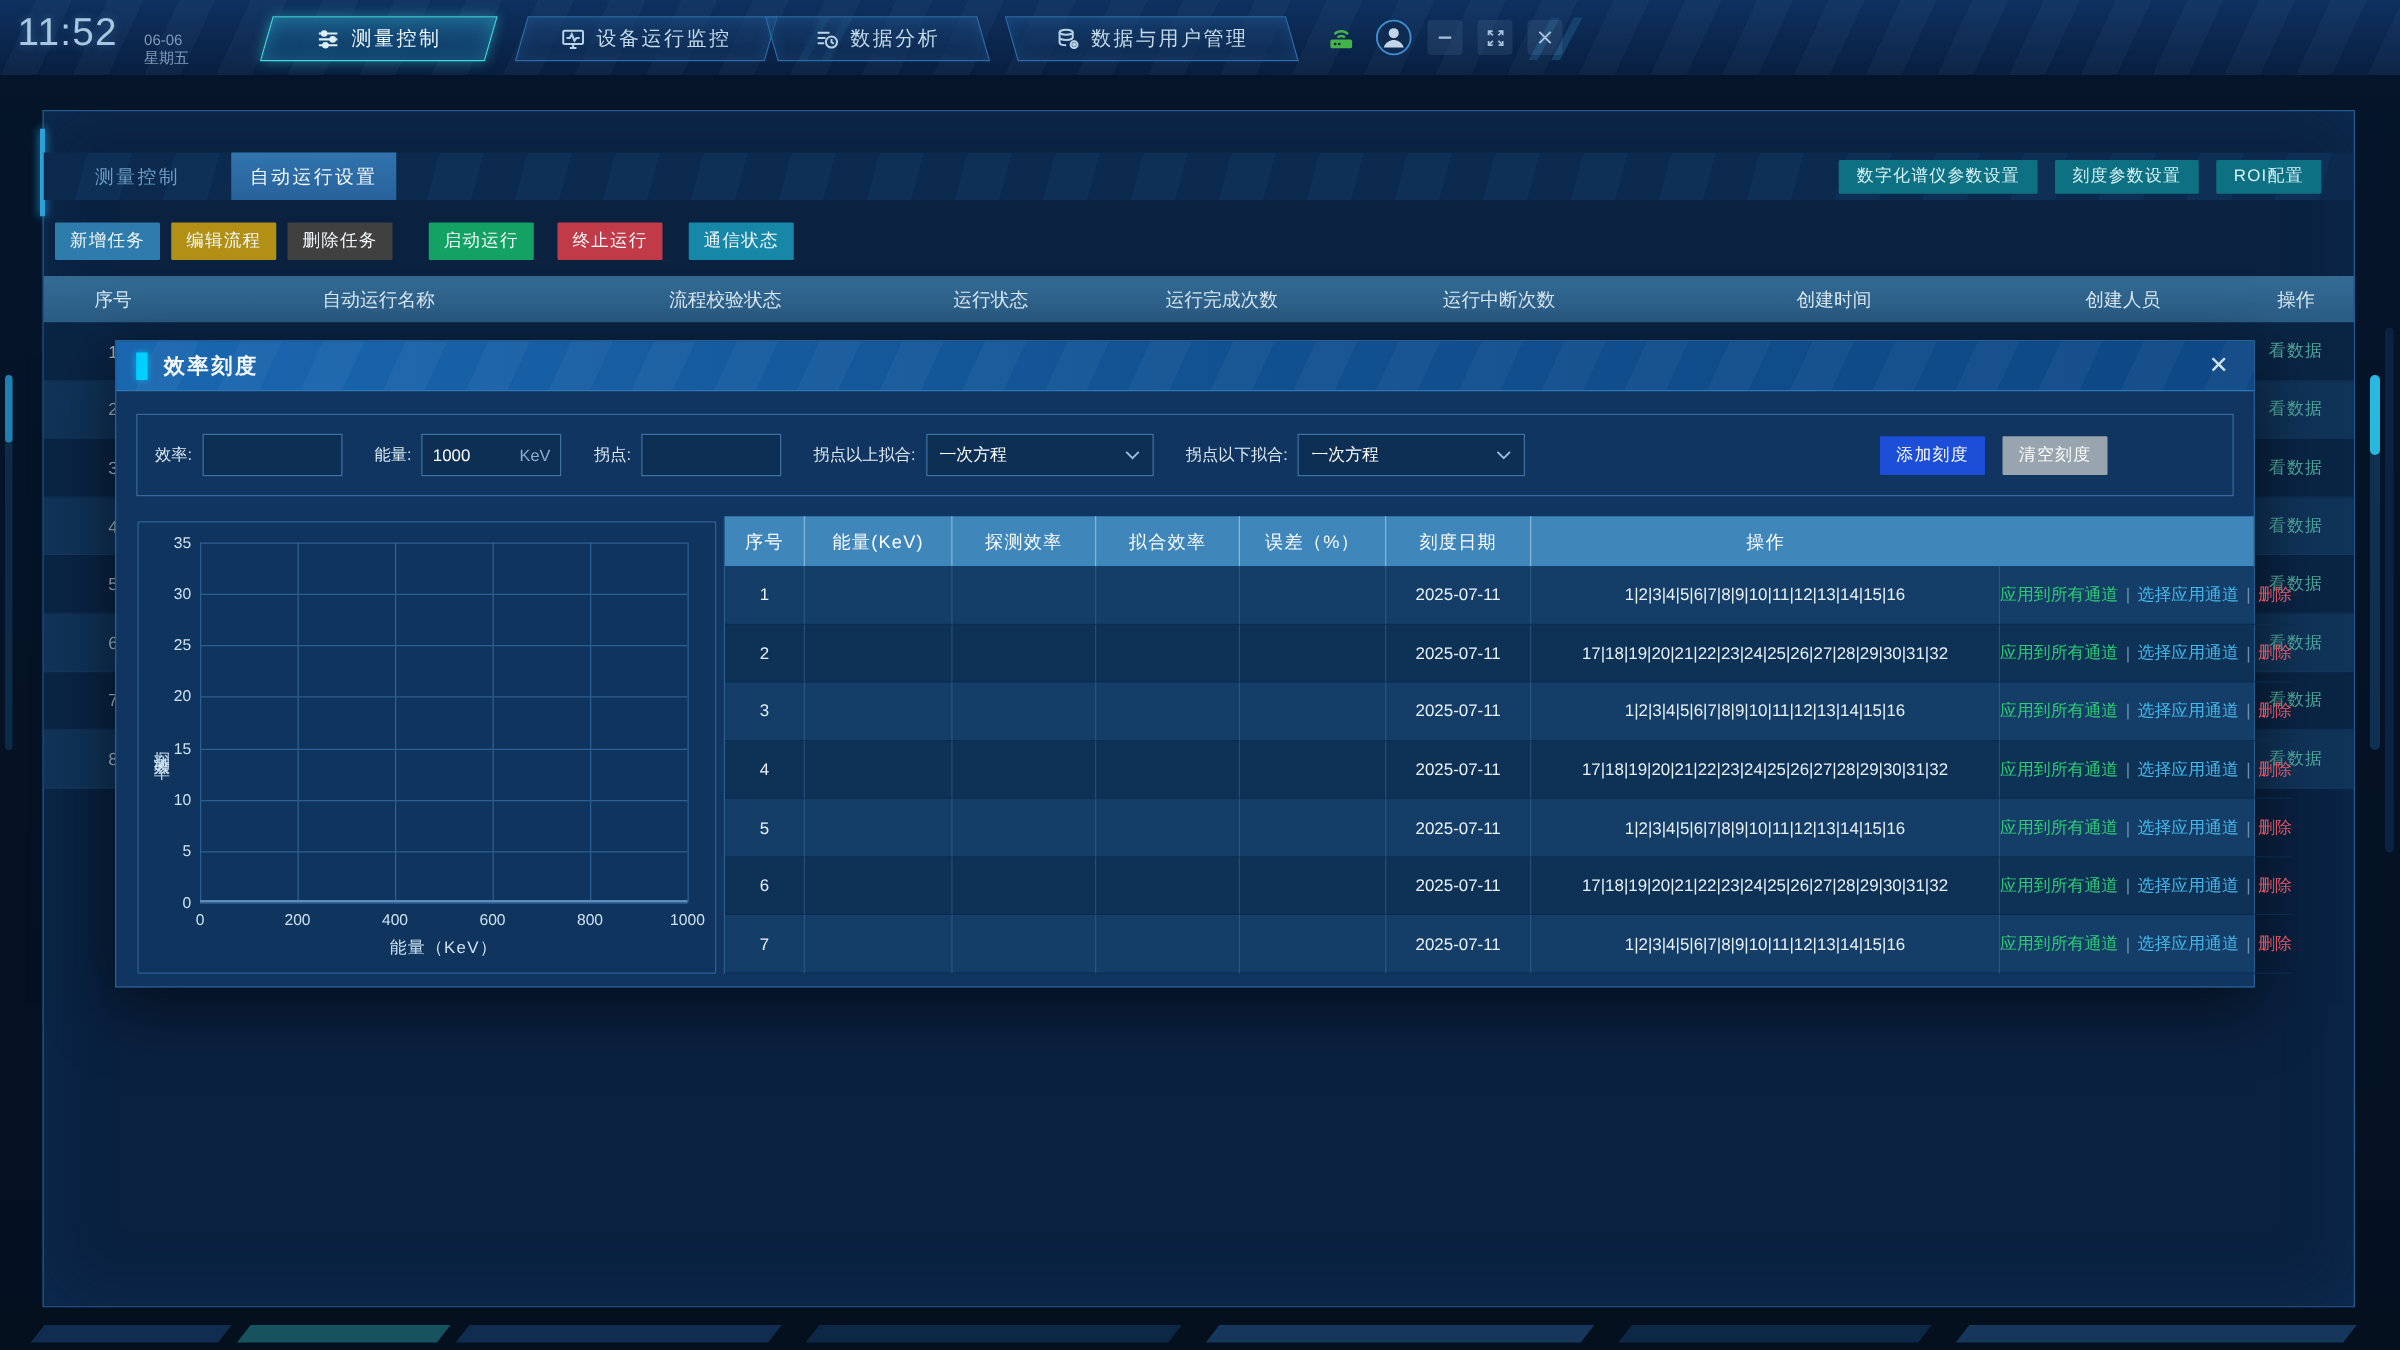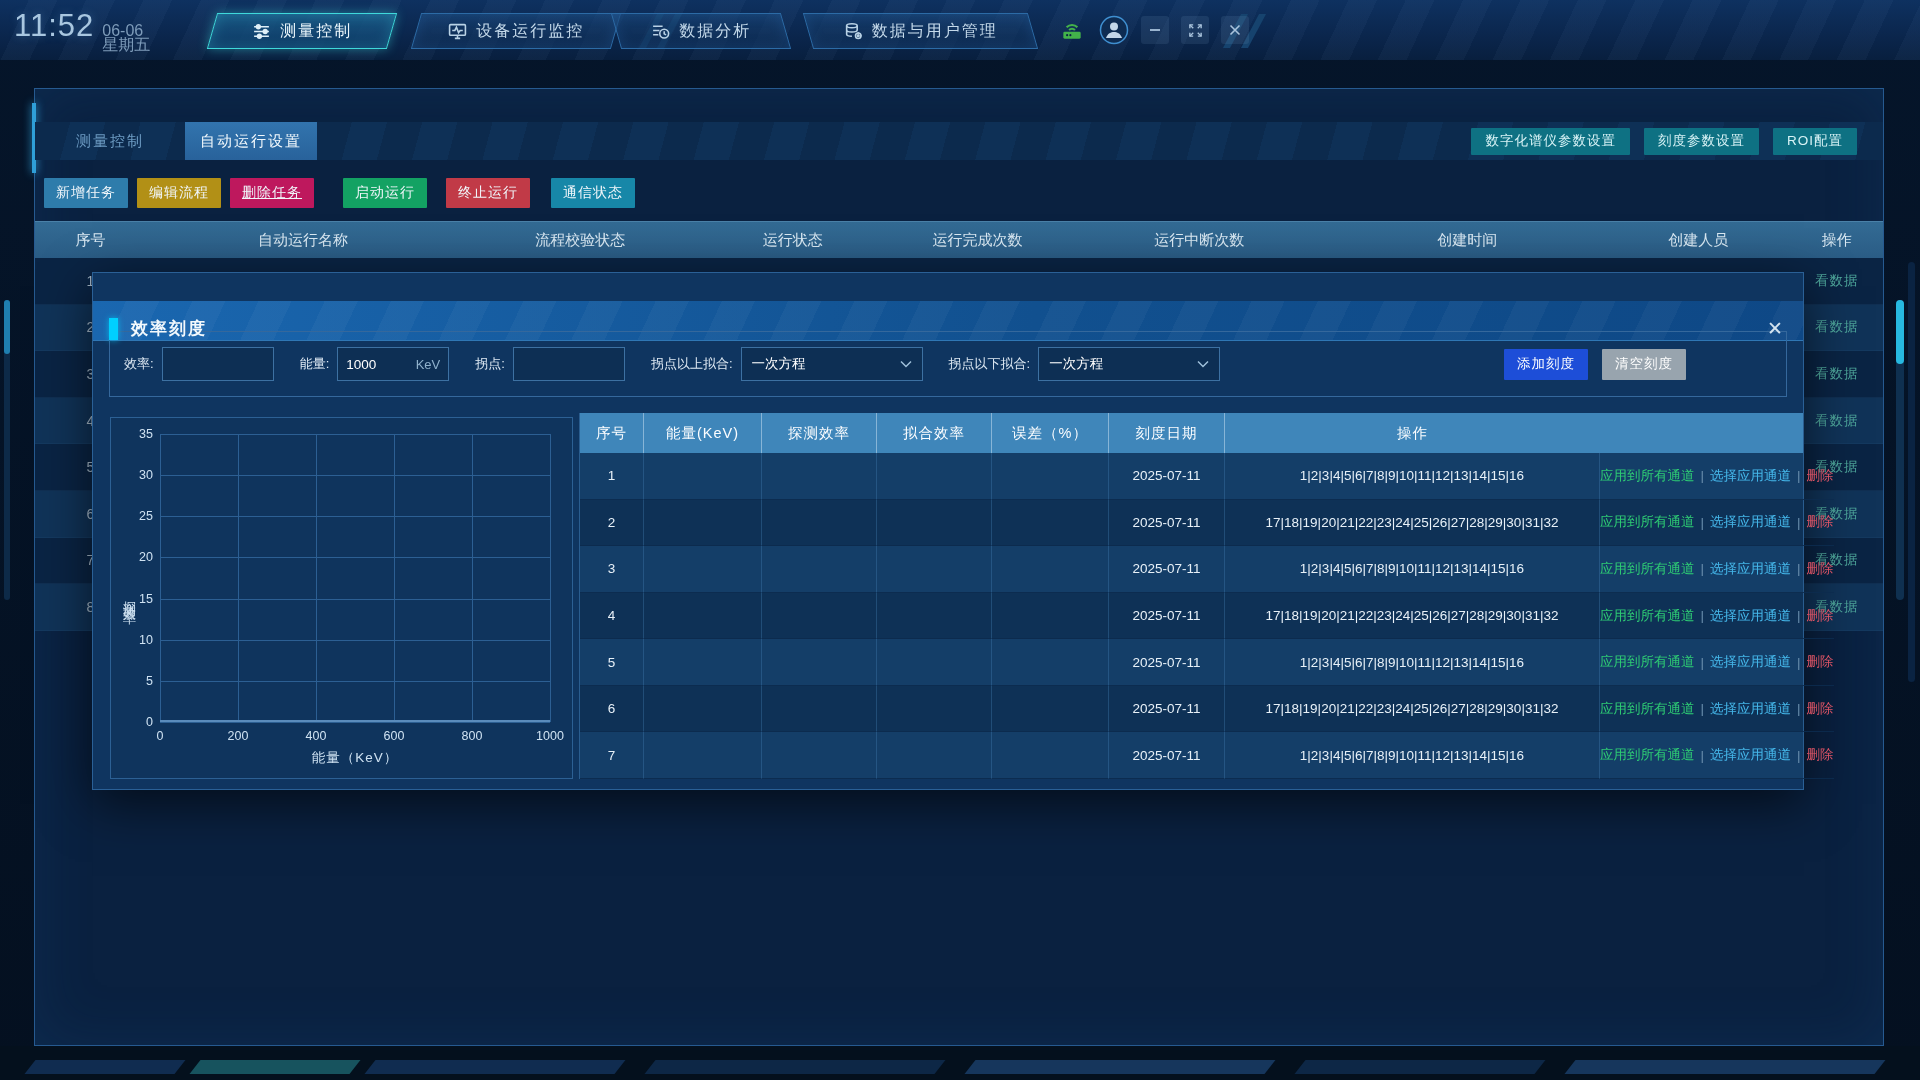--- a/index.html
+++ b/index.html
@@ -10,21 +10,21 @@
     color:#d7e6f2; position:relative;
   }
   
   .topbar{position:absolute;left:0;top:0;width:1920px;height:60px;
     background:linear-gradient(180deg,#0e3160 0%,#0a2449 70%,#081f3e 100%);
     display:flex;align-items:center;}
   .topbar::after{content:"";position:absolute;inset:0;pointer-events:none;
     background:repeating-linear-gradient(115deg,transparent 0 26px,rgba(160,200,255,.04) 26px 52px);}
   .clock{display:flex;align-items:baseline;margin-left:14px;z-index:2;}
   .clock .hm{font-size:31px;font-weight:normal;color:#a9c7e0;letter-spacing:1px;text-shadow:0 0 8px rgba(90,160,220,.4);}
-  .clock .dt{margin-left:8px;font-size:16px;color:#7e9cba;line-height:14px;display:flex;flex-direction:column;}
+  .clock .dt{margin-left:21px;font-size:12px;color:#7e9cba;line-height:14px;display:flex;flex-direction:column;}
   .navbtn{position:relative;height:36px;display:flex;align-items:center;gap:9px;justify-content:center;
     padding:0 26px;margin-top:2px;z-index:2;color:#c4d9ea;font-size:16px;letter-spacing:2px;cursor:pointer;}
   .navbtn .shape{position:absolute;inset:0;transform:skewX(-16deg);
     background:linear-gradient(180deg,rgba(25,70,120,.55),rgba(14,45,85,.65));
     border:1px solid #2c6ba6;box-shadow:inset 0 0 12px rgba(50,120,190,.25);}
   .navbtn.mirror .shape{transform:skewX(16deg);}
   .navbtn.active{color:#eaf6fb;}
   .navbtn.active .shape{border:1px solid #3fd9db;background:linear-gradient(180deg,rgba(26,96,140,.8),rgba(14,60,105,.85));
     box-shadow:0 0 10px rgba(60,215,220,.45),inset 0 0 14px rgba(60,200,220,.3);}
   .navbtn>*{position:relative;}
@@ -66,22 +66,22 @@
   .trow{height:46.6px;display:flex;align-items:center;font-size:14px;color:#a9bccc;
     border-bottom:1px solid rgba(30,70,110,.35);}
   .trow.odd{background:#0a2444;} .trow.even{background:#103358;}
   .tc{text-align:center;}
   .c0{width:6%;} .c1{width:17%;} .c2{width:13%;} .c3{width:10%;} .c4{width:10%;}
   .c5{width:14%;} .c6{width:15%;} .c7{width:10%;} .c8{width:5%;}
   .viewlink{color:#4fa89c;font-size:13.5px;cursor:pointer;letter-spacing:1px;}
   
   .modal{position:absolute;left:92px;top:272px;width:1712px;height:518px;z-index:10;
     background:#0f3560;border:1px solid #2a6096;box-shadow:0 14px 48px rgba(0,0,0,.6);}
-  .mhead{height:40px;display:flex;align-items:flex-end;position:relative;
-    background:linear-gradient(90deg,#1a67b0 0%,#11508f 55%,#0e4886 100%);border-bottom:1px solid #2f77b5;margin-top:28px;}
+  .mhead{height:40px;display:flex;align-items:center;position:relative;
+    background:linear-gradient(90deg,#1a67b0 0%,#11508f 55%,#0e4886 100%);border-bottom:1px solid #2f77b5;}
   .mhead::after{content:"";position:absolute;inset:0;pointer-events:none;
     background:repeating-linear-gradient(115deg,transparent 0 30px,rgba(255,255,255,.035) 30px 60px);}
   .accentbar{width:9px;height:22px;background:#00d0ff;margin-left:16px;box-shadow:0 0 6px rgba(0,208,255,.7);z-index:1;}
   .mtitle{margin-left:13px;font-size:17px;font-weight:bold;color:#f3f9fd;letter-spacing:2px;z-index:1;}
   .mclose{margin-left:auto;margin-right:20px;font-size:19px;color:#d5e4f0;cursor:pointer;z-index:1;}
   .formpanel{position:absolute;left:16px;right:16px;top:58px;height:66px;border:1px solid #35689c;
     display:flex;align-items:center;padding:0 14px;font-size:13px;color:#dcE9f4;}
   .flabel{white-space:nowrap;color:#dfeaf4;}
   .finput{height:34px;background:#0d2f54;border:1px solid #3d71a2;margin-left:8px;color:#fff;
     font-size:13px;padding:0 8px;width:112px;display:flex;align-items:center;}
@@ -240,21 +240,21 @@
     <div class="rightbtns">
       <span class="cfgbtn">数字化谱仪参数设置</span>
       <span class="cfgbtn">刻度参数设置</span>
       <span class="cfgbtn">ROI配置</span>
     </div>
   </div>
 
   <div class="toolbar">
       <span class="tbtn" style="background: rgb(46, 124, 171);">新增任务</span>
       <span class="tbtn" style="background: rgb(178, 144, 22);">编辑流程</span>
-      <span class="tbtn" style="background: #be185d; text-decoration: underline;">删除任务</span>
+      <span class="tbtn" style="background: #404040;">删除任务</span>
       <span class="tbtn" style="background: rgb(19, 162, 99);">启动运行</span>
       <span class="tbtn" style="background: rgb(193, 58, 71);">终止运行</span>
       <span class="tbtn" style="background: rgb(23, 135, 168);">通信状态</span>
     </div>
 
   <div class="ttable">
     <div class="thead">
       <div class="tc c0">序号</div>
       <div class="tc c1">自动运行名称</div>
       <div class="tc c2">流程校验状态</div>

